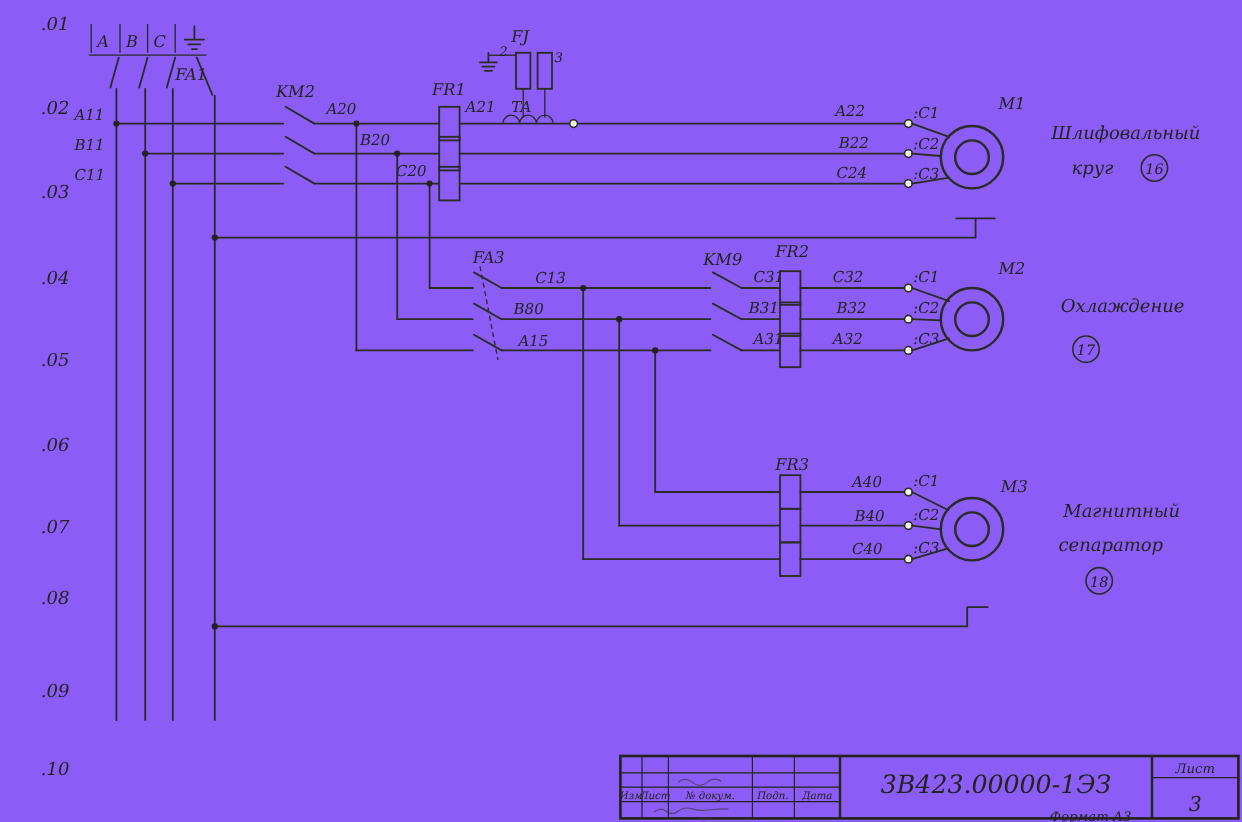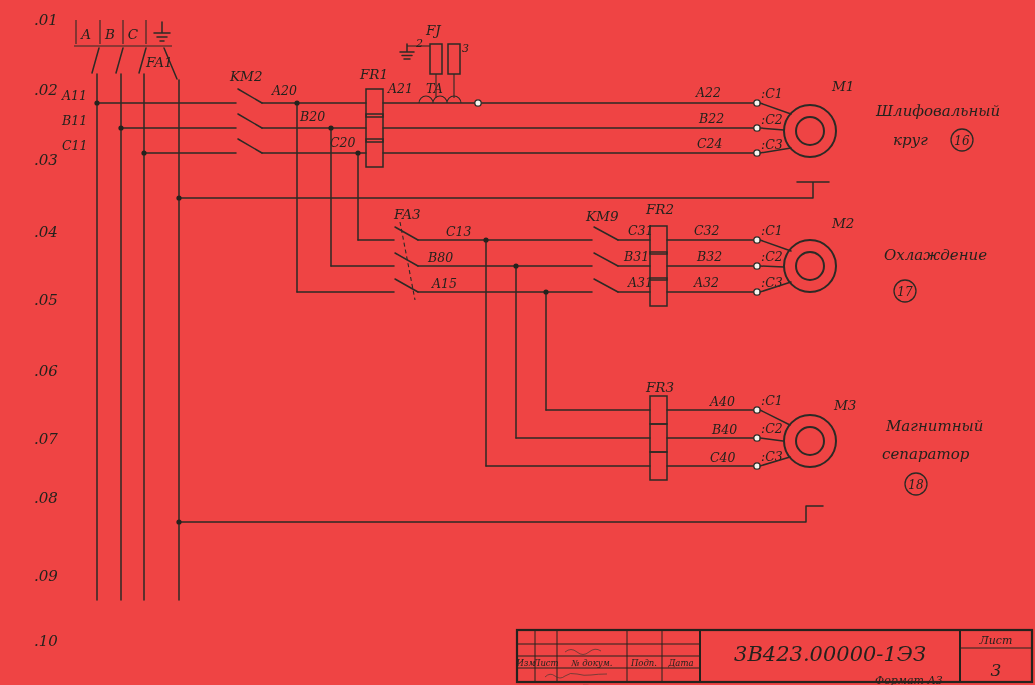--- a/index.html
+++ b/index.html
@@ -1,16 +1,16 @@
 <!DOCTYPE html>
 <html><head>
 <meta charset="utf-8">
 <style>
   html,body{margin:0;padding:0;background:#e8e6e0;}
-  .page{position:relative;width:1035px;height:685px;background:#ef4444;overflow:hidden;}
+  .page{position:relative;width:1035px;height:685px;background:#8b5cf6;overflow:hidden;}
   svg{display:block;}
   svg text{font-family:"DejaVu Serif",serif;font-style:italic;fill:#24221d;}
   .w{stroke:#2c2a25;stroke-width:1.5;fill:none;stroke-linecap:round;}
   .wt{stroke:#2c2a25;stroke-width:1.1;fill:none;}
   .crect{stroke:#2c2a25;stroke-width:1.5;fill:none;}
   .dot{fill:#24221d;stroke:none;}
   .term{fill:#f5f4ef;stroke:#2c2a25;stroke-width:1.3;}
   .motor{stroke:#2c2a25;stroke-width:2;fill:none;}
   .badge{stroke:#2c2a25;stroke-width:1.3;fill:none;}
   .tb{stroke:#24221d;fill:none;}

